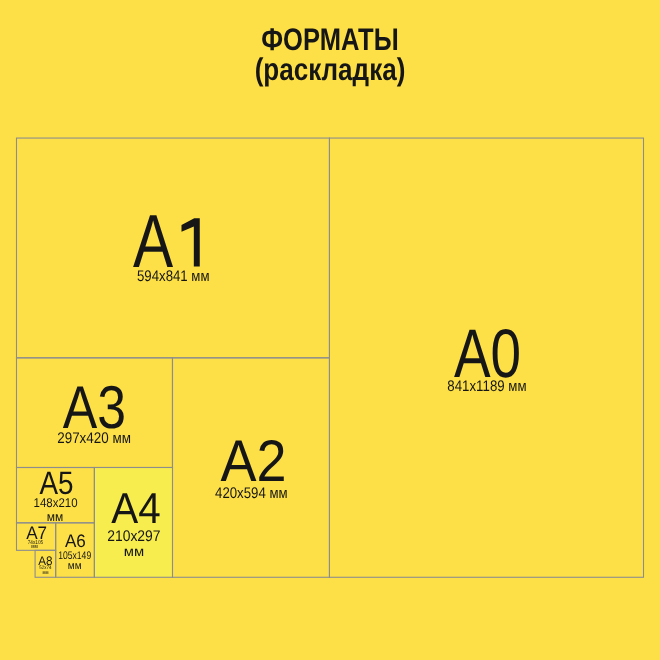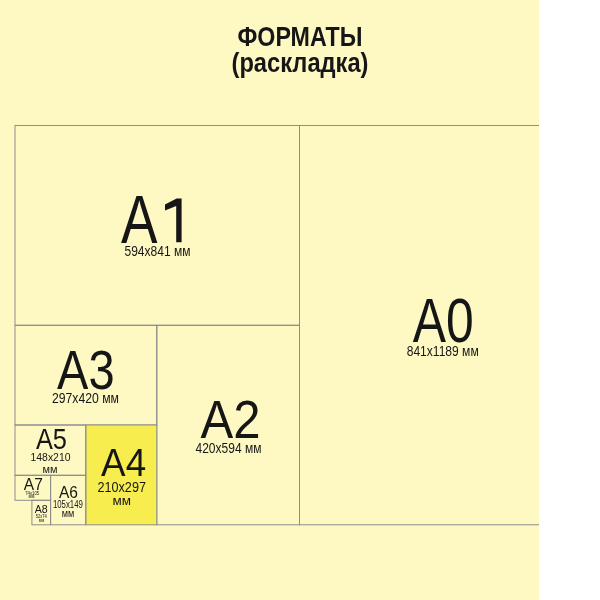--- a/index.html
+++ b/index.html
@@ -1,16 +1,16 @@
 <!DOCTYPE html>
 <html><head>
 <meta charset="utf-8">
 <style>
   html,body{margin:0;padding:0;background:#ffffff;}
-  #page{position:relative;width:539px;height:600px;background:#fef9c3;overflow:hidden;
+  #page{position:relative;width:600px;height:600px;background:#fde047;overflow:hidden;
         font-family:"Liberation Sans", sans-serif;text-decoration:underline;}
   svg text{font-family:"Liberation Sans", sans-serif;fill:#161616;}
 </style>
 </head>
 <body>
 
 <div id="page">
 <svg width="600" height="600" viewBox="0 0 600 600">
 
   <g>

